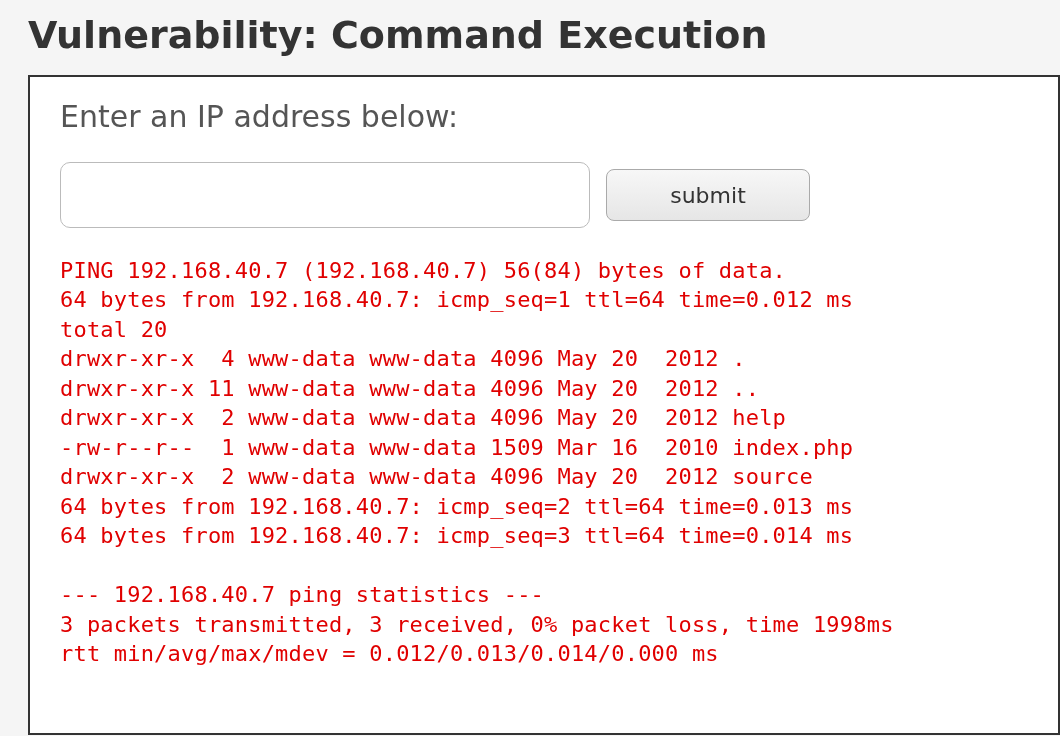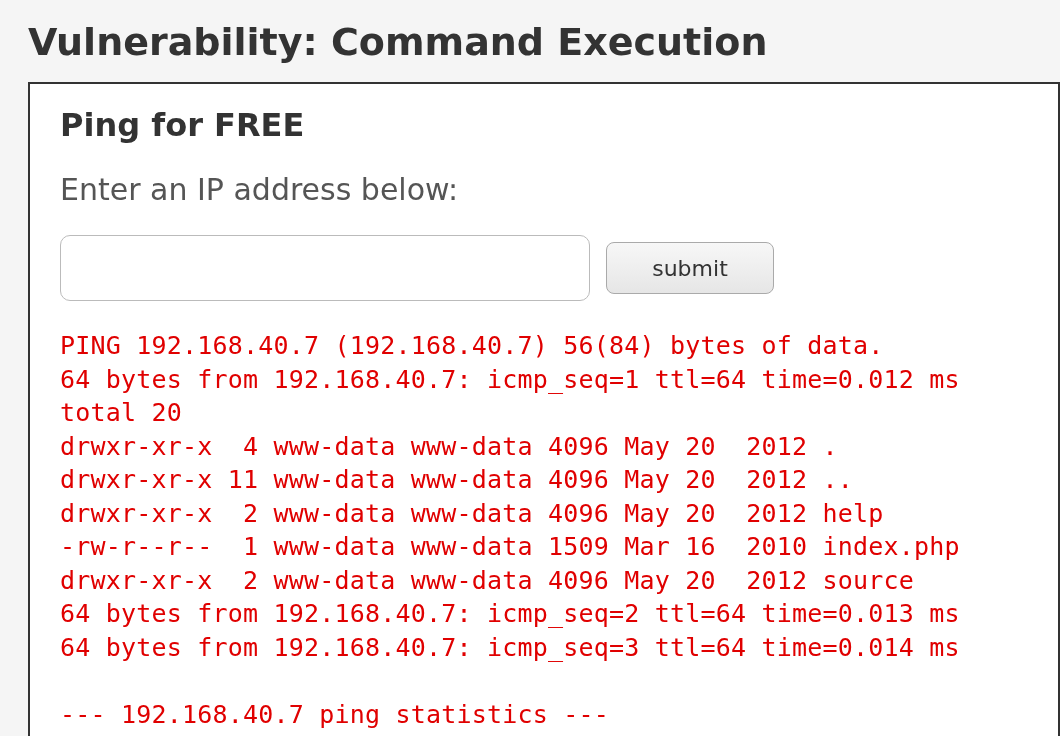--- a/index.html
+++ b/index.html
@@ -14,21 +14,21 @@
       padding: 0;
       width: 1060px;
       height: 736px;
       overflow: hidden;
     }
     
     .page-heading {
       font-size: 38px;
       font-weight: bold;
       color: #333;
-      padding: 20px 28px 18px 28px;
+      padding: 13px 28px 18px 28px;
     }
     
     .content-box {
       background: #fff;
       border: 2px solid #333;
       margin: 0 0 0 28px;
       padding: 22px 30px;
       width: 1032px;
       height: 660px;
     }
@@ -58,47 +58,46 @@
       width: 530px;
       height: 66px;
       border: 1px solid #bbb;
       border-radius: 10px;
       font-size: 20px;
       padding: 0 16px;
       background: #fff;
     }
     
     .submit-btn {
-      width: 168px;
+      width: 204px;
       height: 52px;
       border: 1px solid #aaa;
       border-radius: 8px;
       background: linear-gradient(to bottom, #f7f7f7, #e6e6e6);
       font-size: 22px;
       color: #333;
       cursor: pointer;
       font-family: inherit;
     }
     
     .output {
       font-family: "DejaVu Sans Mono", "Liberation Mono", "Courier New", monospace;
-      font-size: 25px;
+      font-size: 22px;
       color: #e00000;
       white-space: pre;
       line-height: 1.34;
       letter-spacing: 0.2px;
     }
   </style>
 </head>
 <body>
 
 <h1 class="page-heading">Vulnerability: Command Execution</h1>
 
 <div class="content-box">
-  <h2 class="box-heading">Ping for FREE</h2>
 
   <label class="prompt-label">Enter an IP address below:</label>
 
   <div class="input-row">
     <input type="text" class="ip-input" value="" style="">
     <button class="submit-btn">submit</button>
   </div>
 
   <pre class="output" id="output-pre">PING 192.168.40.7 (192.168.40.7) 56(84) bytes of data.
 64 bytes from 192.168.40.7: icmp_seq=1 ttl=64 time=0.012 ms

